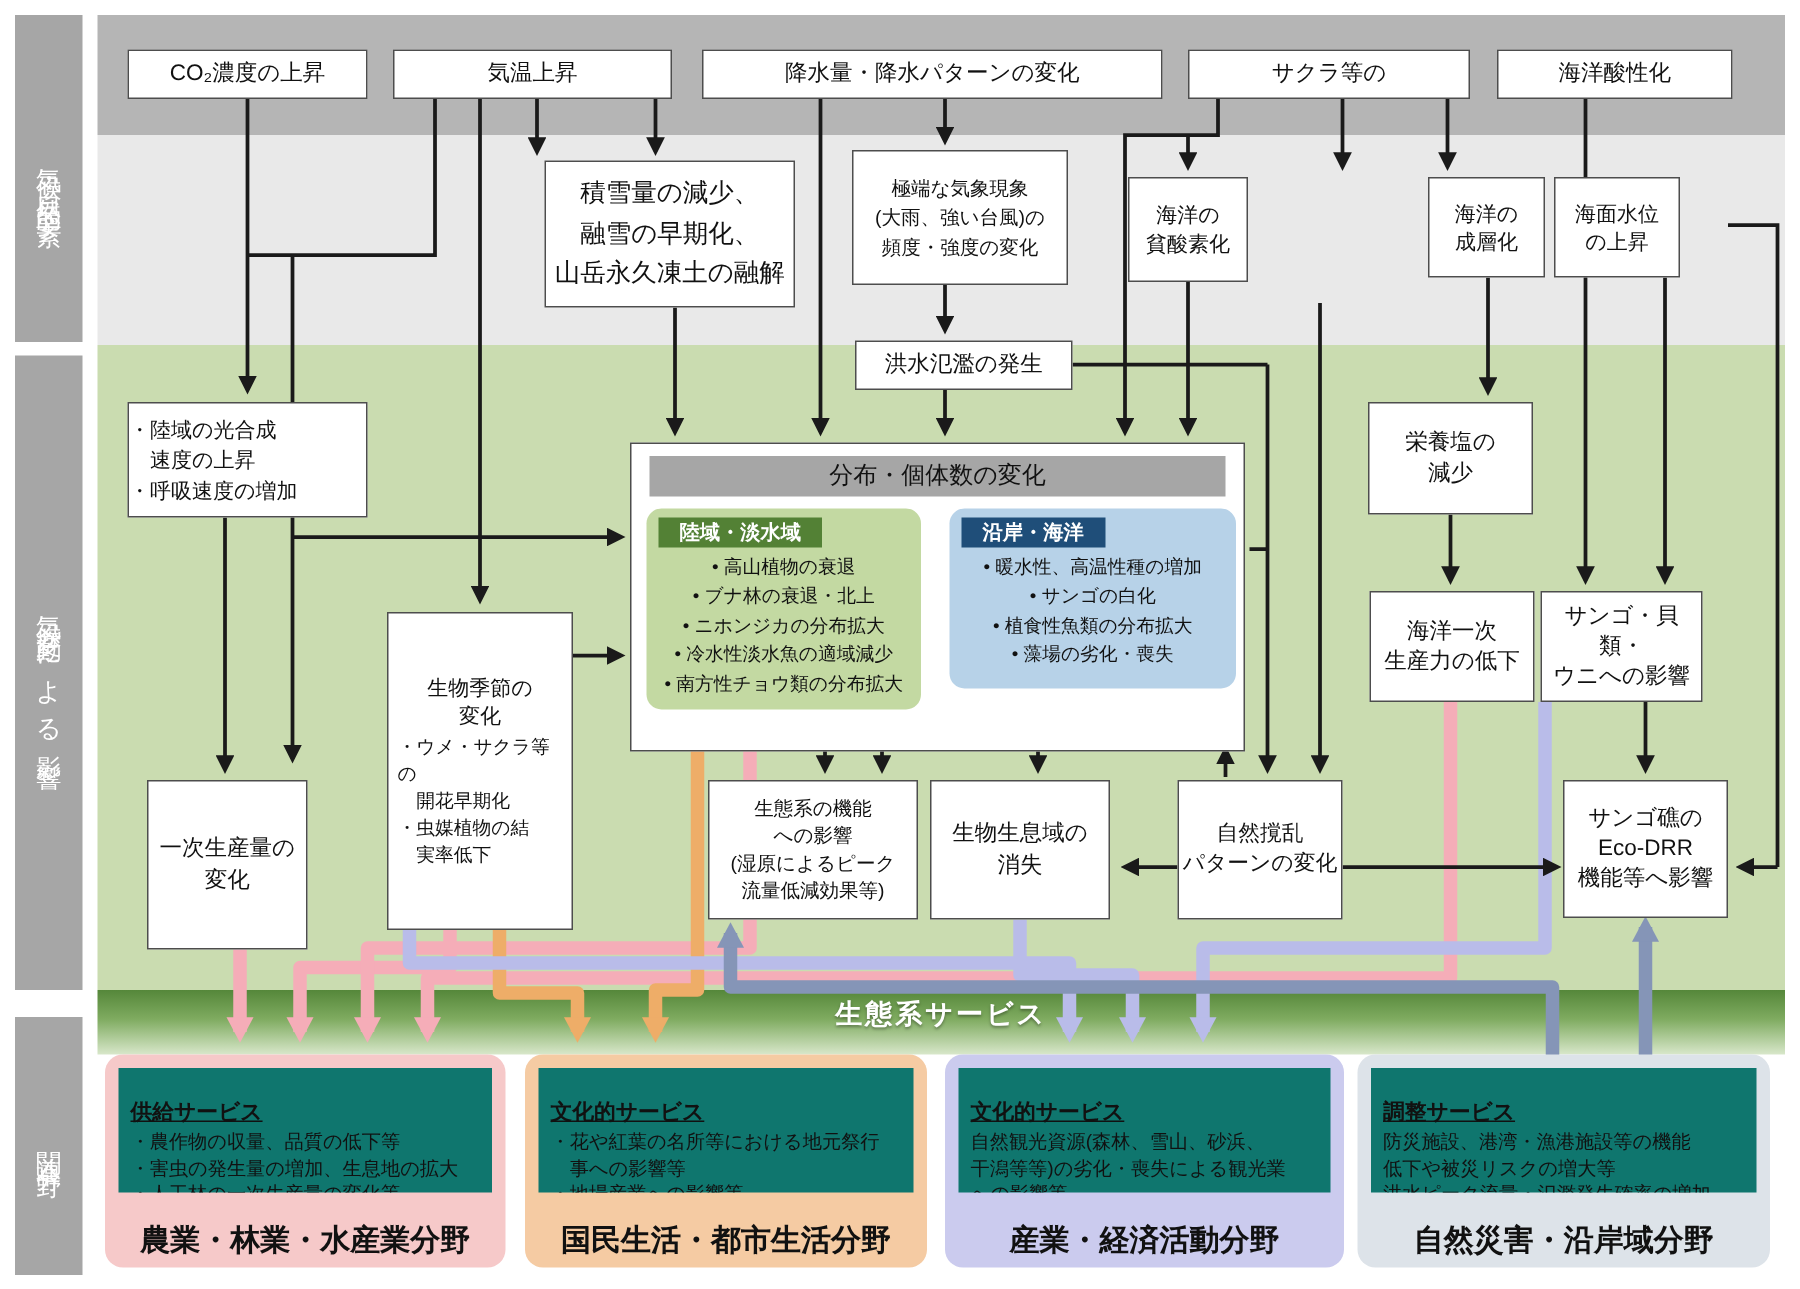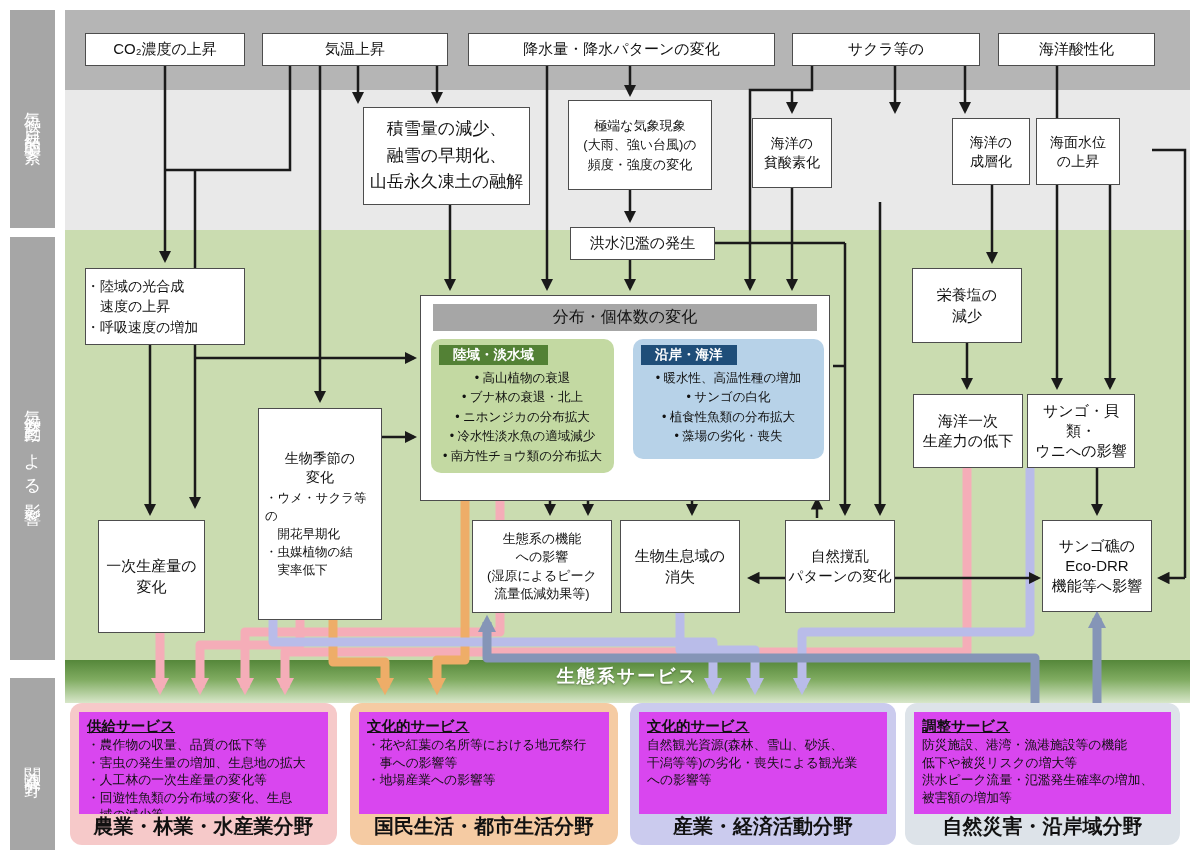--- a/index.html
+++ b/index.html
@@ -25,22 +25,22 @@
   .dist{position:absolute;left:420px;top:295px;width:410px;height:206px;background:#fff;
         border:1.6px solid #4d4d4d;z-index:2;box-sizing:border-box}
   .dist-header{position:absolute;left:12px;right:12px;top:8px;height:27px;background:var(--header_gray);
         display:flex;align-items:center;justify-content:center;font-size:16px;color:#111}
   .subpanel{position:absolute;top:43px;border-radius:10px;box-sizing:border-box;padding:6px 8px}
   .subpanel .tag{display:inline-block;color:#fff;font-weight:bold;font-size:13.5px;padding:1px 14px;margin-bottom:4px}
   .subpanel .items{font-size:12.5px;line-height:1.55;white-space:pre-line;text-align:center}
   .svcbar-label{position:absolute;left:65px;top:664px;width:1125px;text-align:center;z-index:2;
         color:#fff;font-weight:bold;font-size:18px;letter-spacing:2px;text-shadow:0 1px 2px rgba(0,0,0,.35)}
   .panel{position:absolute;top:703px;height:142px;border-radius:12px;z-index:2;box-sizing:border-box}
-  .panel .inner{position:absolute;left:9px;right:9px;top:9px;height:102px;background:#d946ef;
-        padding:5px 8px;box-sizing:border-box;overflow:hidden}
+  .panel .inner{position:absolute;left:9px;right:9px;top:9px;height:83px;background:#0f766e;
+        padding:21px 8px;box-sizing:border-box;overflow:hidden}
   .phead{font-weight:bold;text-decoration:underline;font-size:14.5px;line-height:1.3}
   .pbody{font-size:12.8px;line-height:1.38;white-space:pre-line}
   .pfooter{position:absolute;left:0;right:0;bottom:5px;text-align:center;font-weight:bold;font-size:20px}
   .nb-title{white-space:pre-line;text-align:center;font-size:14px;line-height:1.35}
   .nb-body{white-space:pre-line;text-align:left;font-size:12.5px;line-height:1.45;margin-top:2px}
 </style>
 </head>
 <body>
 
 <div class="stage">

